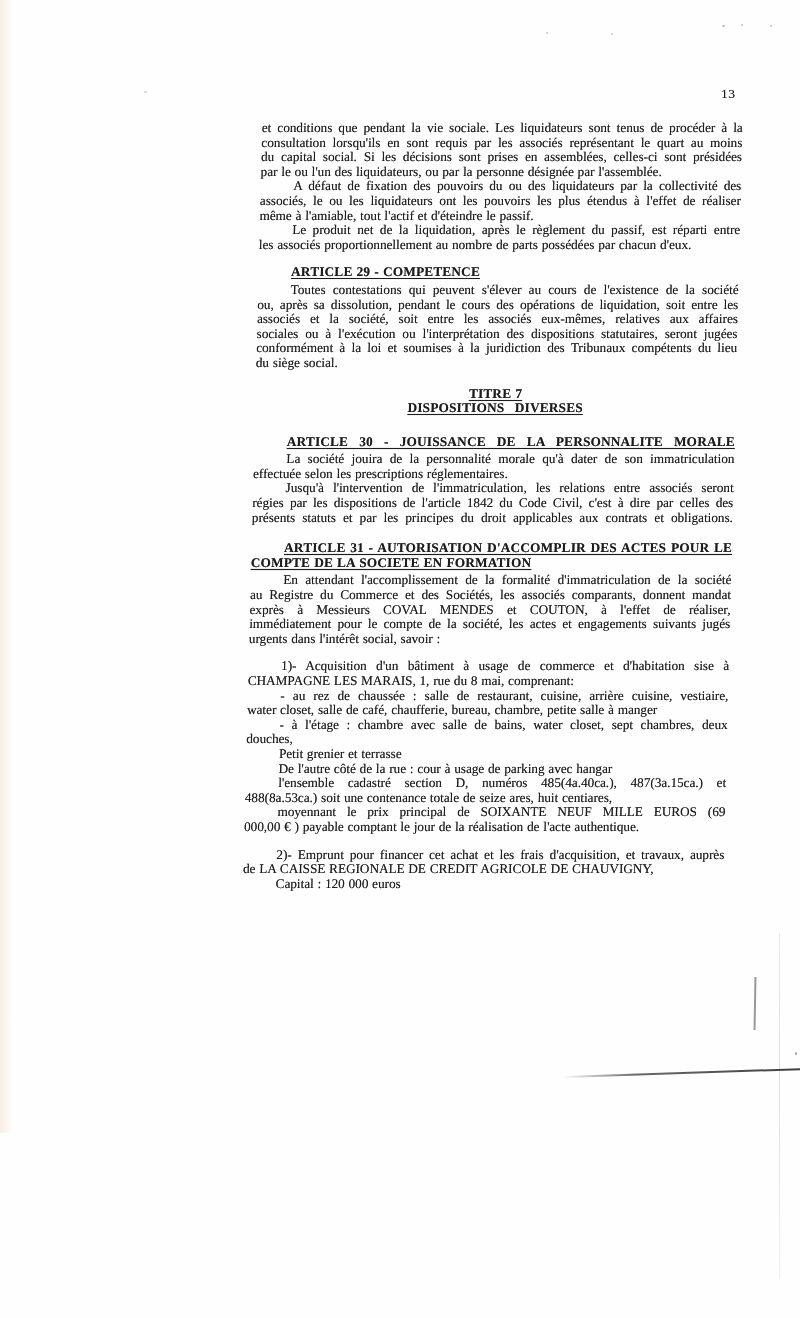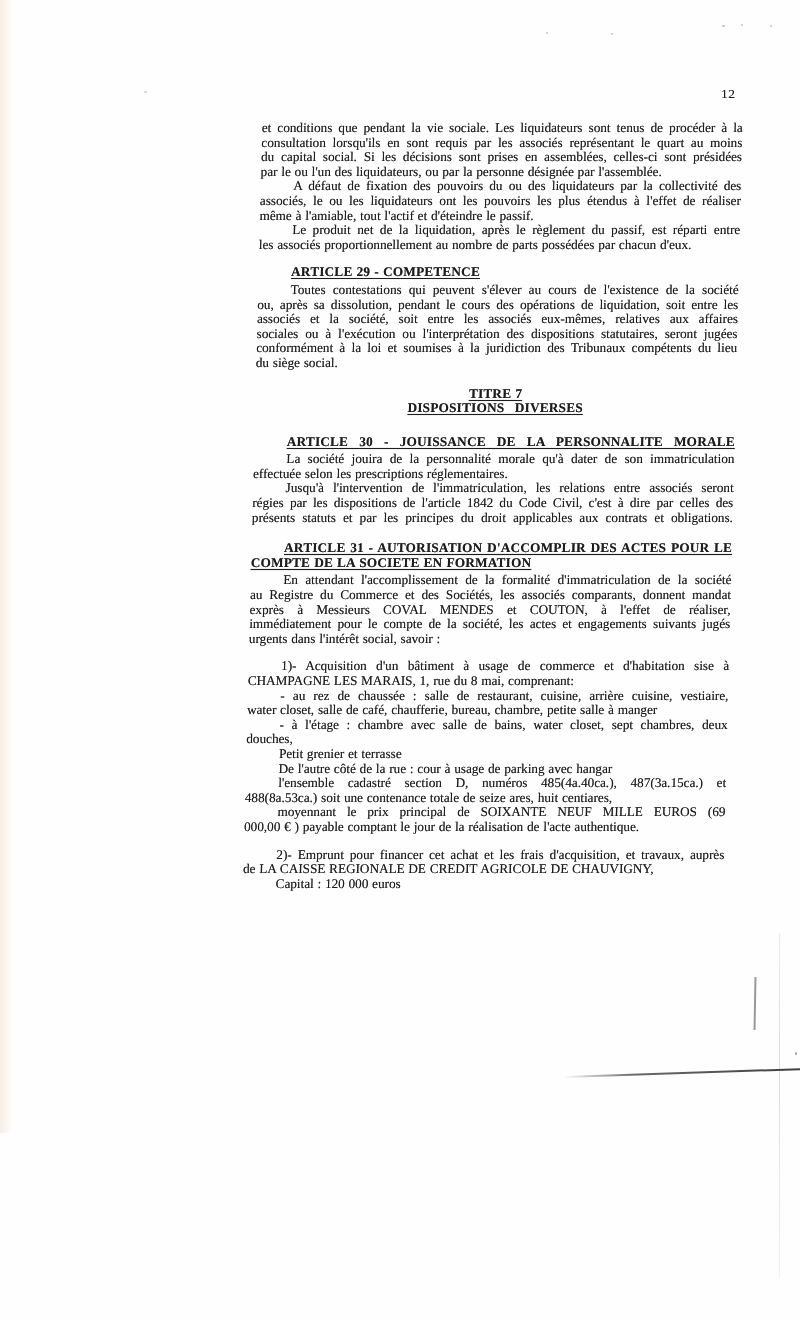--- a/index.html
+++ b/index.html
@@ -73,21 +73,21 @@
 <div class="canvas">
   <div class="edge-strip"></div>
 
   <div class="sp" style="left:546px;top:32px;width:2px;height:2px;"></div>
   <div class="sp" style="left:611px;top:33px;width:2px;height:2px;"></div>
   <div class="sp" style="left:722px;top:25px;width:3px;height:2px;background:#bdbdbd;"></div>
   <div class="sp" style="left:741px;top:24px;width:2px;height:2px;background:#c2c2c2;"></div>
   <div class="sp" style="left:770px;top:25px;width:2px;height:2px;background:#c0c0c0;"></div>
   <div class="sp" style="left:144px;top:91px;width:3px;height:2px;border-radius:1px;background:#d6d6d6;"></div>
 
-  <div class="page-number">12</div>
+  <div class="page-number">13</div>
 
   <div class="content">
     <div id="blocks">
         <div class="blk p">
           <div class="ln j">et conditions que pendant la vie sociale. Les liquidateurs sont tenus de procéder à la</div>
           <div class="ln j">consultation lorsqu'ils en sont requis par les associés représentant le quart au moins</div>
           <div class="ln j">du capital social. Si les décisions sont prises en assemblées, celles-ci sont présidées</div>
           <div class="ln">par le ou l'un des liquidateurs, ou par la personne désignée par l'assemblée.</div>
         </div>
         <div class="blk p">

